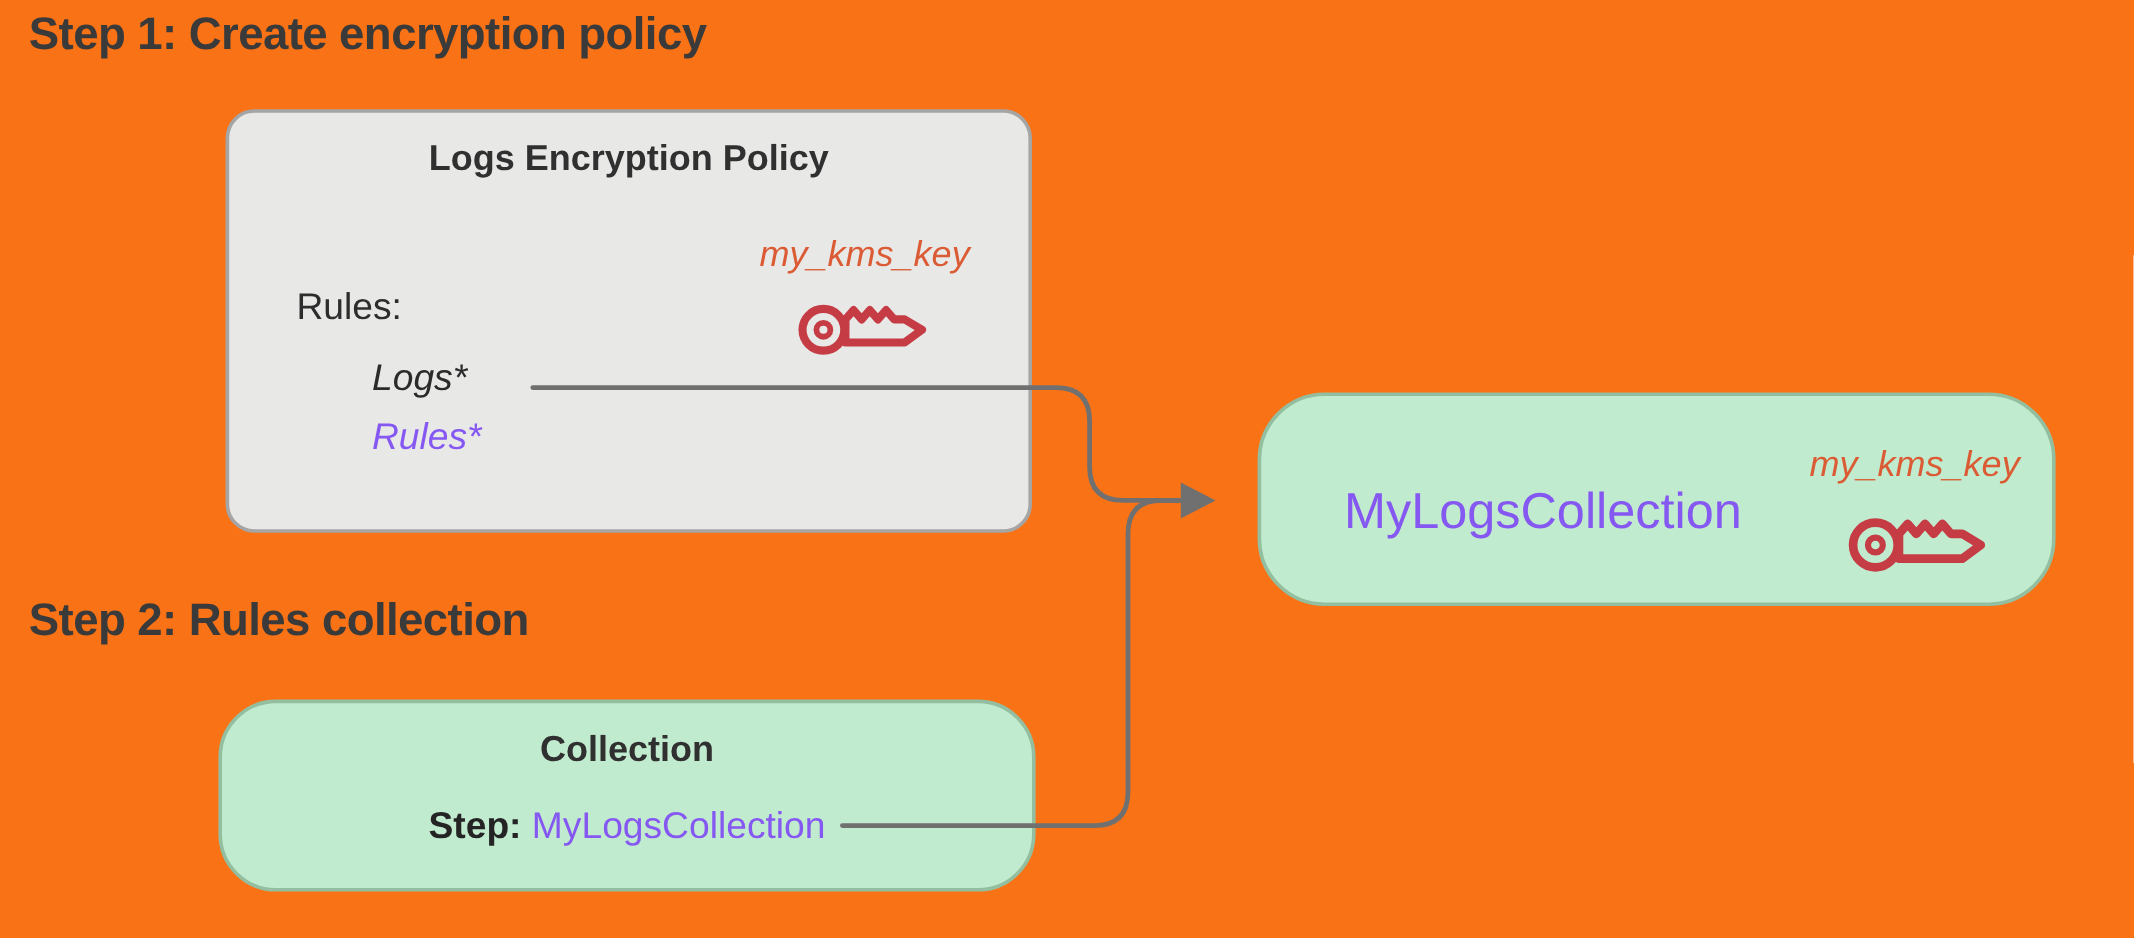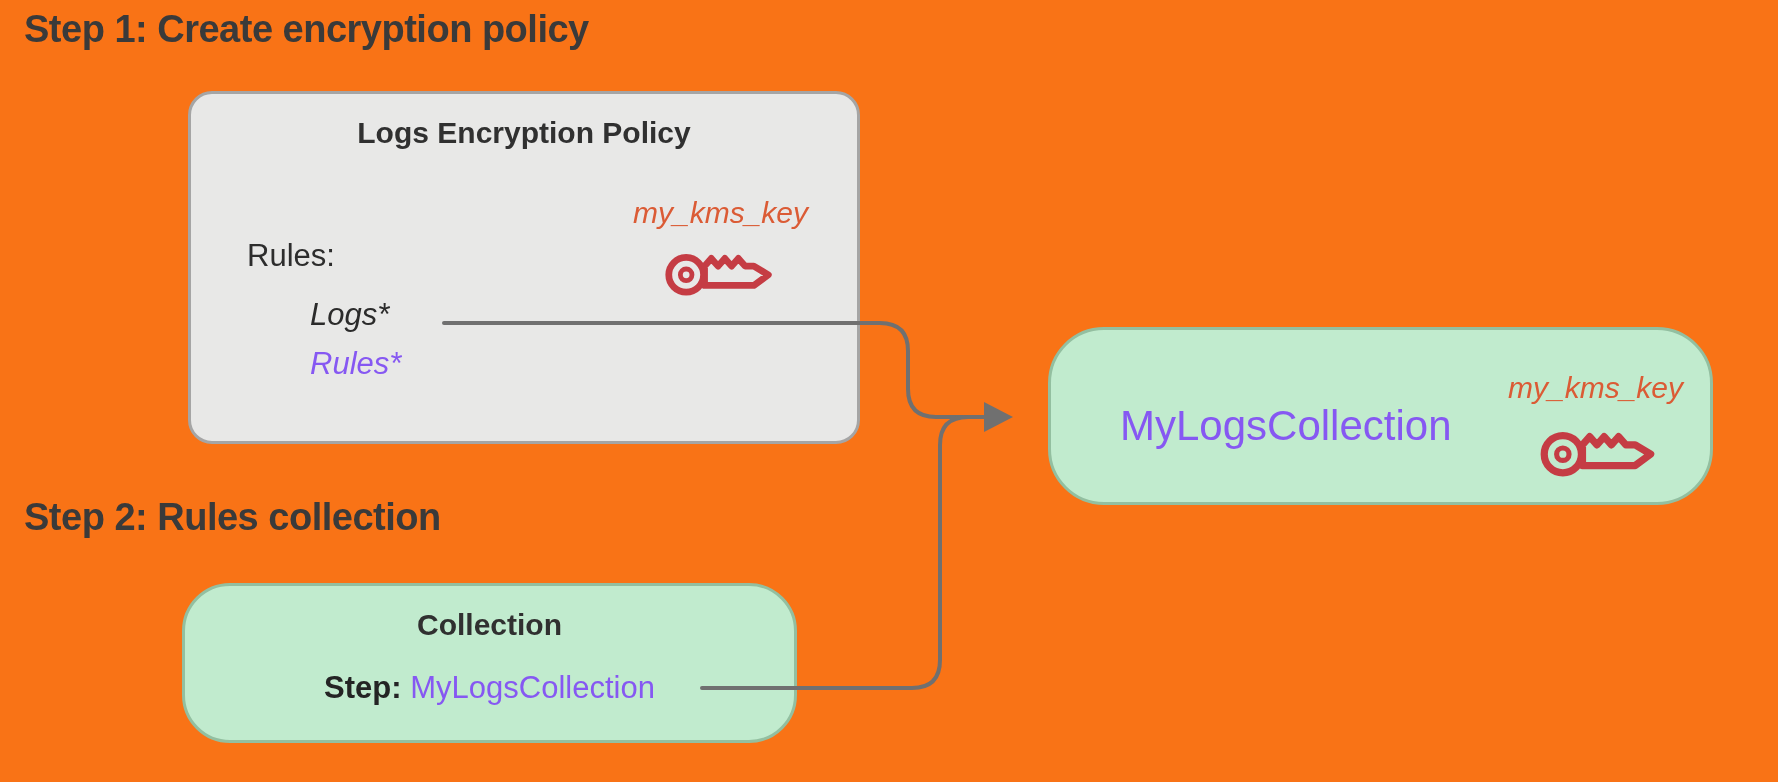--- a/index.html
+++ b/index.html
@@ -33,21 +33,21 @@
     background: #e8e8e7;
     border: 3px solid #a5a5a5;
     border-radius: 24px;
   }
   .green-box {
     background: #c1ebce;
     border: 3px solid #93bfa0;
   }
   .collection-box {
     left: 182px; top: 583px;
-    width: 615px; height: 160px;
+    width: 681px; height: 160px;
     border-radius: 48px;
   }
   .matched-box {
     left: 1048px; top: 327px;
     width: 665px; height: 178px;
     border-radius: 56px;
   }
   .box-title {
     position: absolute;
     left: 0; right: 0;

